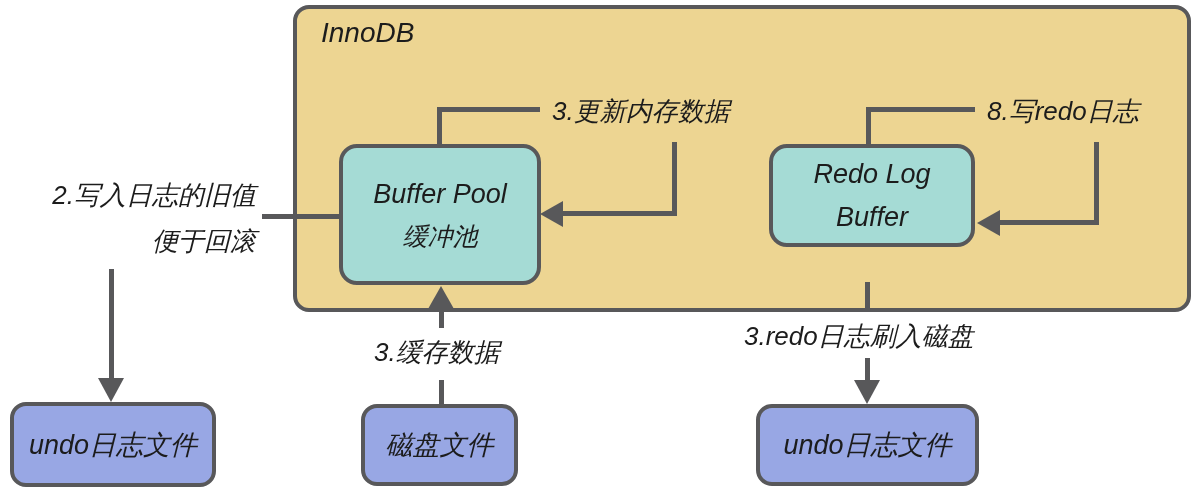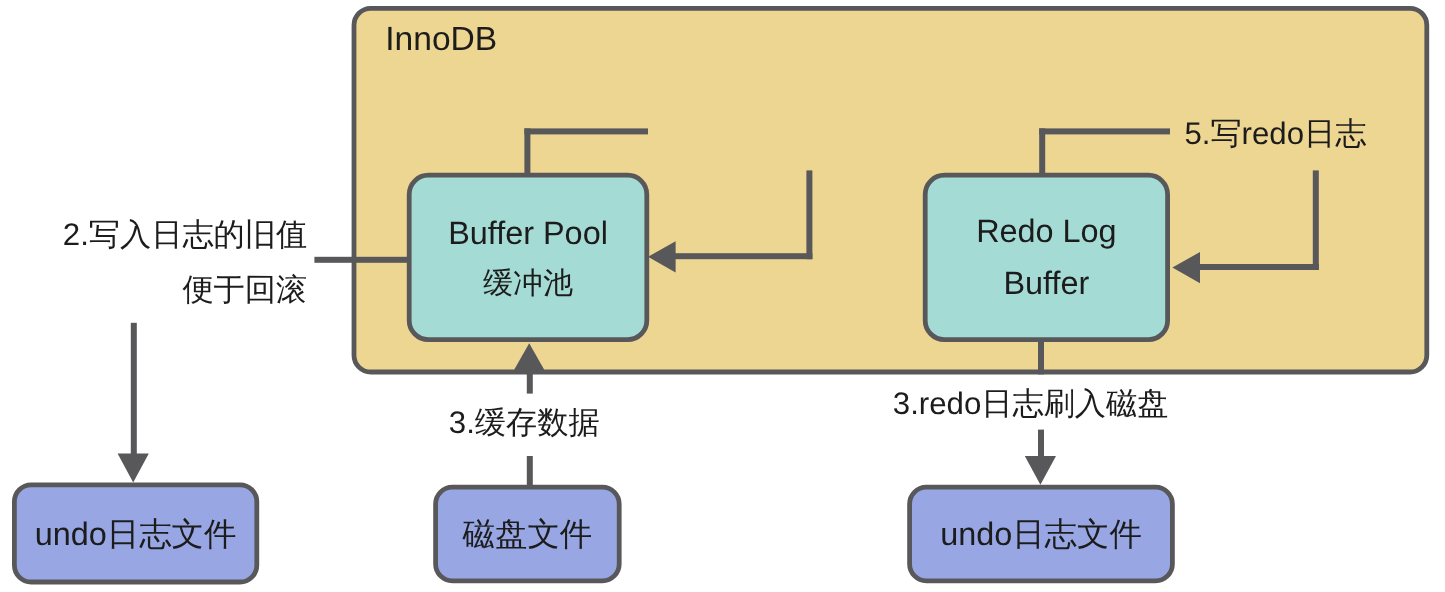--- a/index.html
+++ b/index.html
@@ -3,21 +3,21 @@
 <meta charset="utf-8">
 <style>
   :root{
     --container-fill:#EDD592;
     --memory-fill:#A5DBD5;
     --file-fill:#98A7E4;
     --stroke:#58585A;
     --text:#1C1C1C;
     --bg:#FFFFFF;
   }
-  *{margin:0;padding:0;box-sizing:border-box;}
+  *{margin:0;padding:0;box-sizing:border-box;font-style:italic;}
   body{background:var(--bg);font-family:"Liberation Sans", sans-serif;}
   .canvas{
     position:relative;width:1204px;height:493px;background:var(--bg);
     overflow:hidden;color:var(--text);
   }
   .container-box{
     position:absolute;left:293px;top:5px;width:898px;height:307px;
     background:var(--container-fill);
     border:4px solid var(--stroke);border-radius:16px;
   }
@@ -28,21 +28,21 @@
   .node{
     position:absolute;border:4px solid var(--stroke);
     display:flex;flex-direction:column;align-items:center;justify-content:center;
     text-align:center;color:var(--text);
   }
   .mem-node{background:var(--memory-fill);border-radius:18px;gap:15px;}
   .file-node{background:var(--file-fill);border-radius:16px;font-size:27px;}
   .node .en{font-size:27px;line-height:28px;}
   .node .zh{font-size:25px;line-height:26px;}
   #buffer-pool{left:339px;top:144px;width:202px;height:141px;}
-  #redo-log-buffer{left:769px;top:144px;width:206px;height:141px;}
+  #redo-log-buffer{left:769px;top:144px;width:206px;height:103px;}
   #undo-file{left:10px;top:402px;width:206px;height:85px;}
   #disk-file{left:361px;top:404px;width:157px;height:82px;}
   #rodo-file{left:756px;top:404px;width:223px;height:82px;}
   .ann{
     position:absolute;font-size:26px;line-height:32px;color:var(--text);white-space:nowrap;
   }
   #ann-step3{left:552px;top:95px;}
   #ann-step4{left:987px;top:95px;}
   #ann-step1{left:374px;top:336px;}
   #ann-step5{left:744px;top:320px;}
@@ -100,21 +100,22 @@
   </div>
 
   <div class="node file-node" id="undo-file">
     <div>undo日志文件</div>
   </div>
 
   <div class="node file-node" id="rodo-file">
     <div>undo日志文件</div>
   </div>
 
-  <div class="ann" id="ann-step4">5.写redo日志</div>
+  <div class="ann" id="ann-step3">3.更新内存数据</div>
+  <div class="ann" id="ann-step4">8.写redo日志</div>
   <div class="ann" id="ann-step1">3.缓存数据</div>
   <div class="ann" id="ann-step5">3.redo日志刷入磁盘</div>
   <div class="ann" id="ann-step2">
     <div>2.写入日志的旧值</div>
     <div>便于回滚</div>
   </div>
 
 </div>
 
 </body></html>

